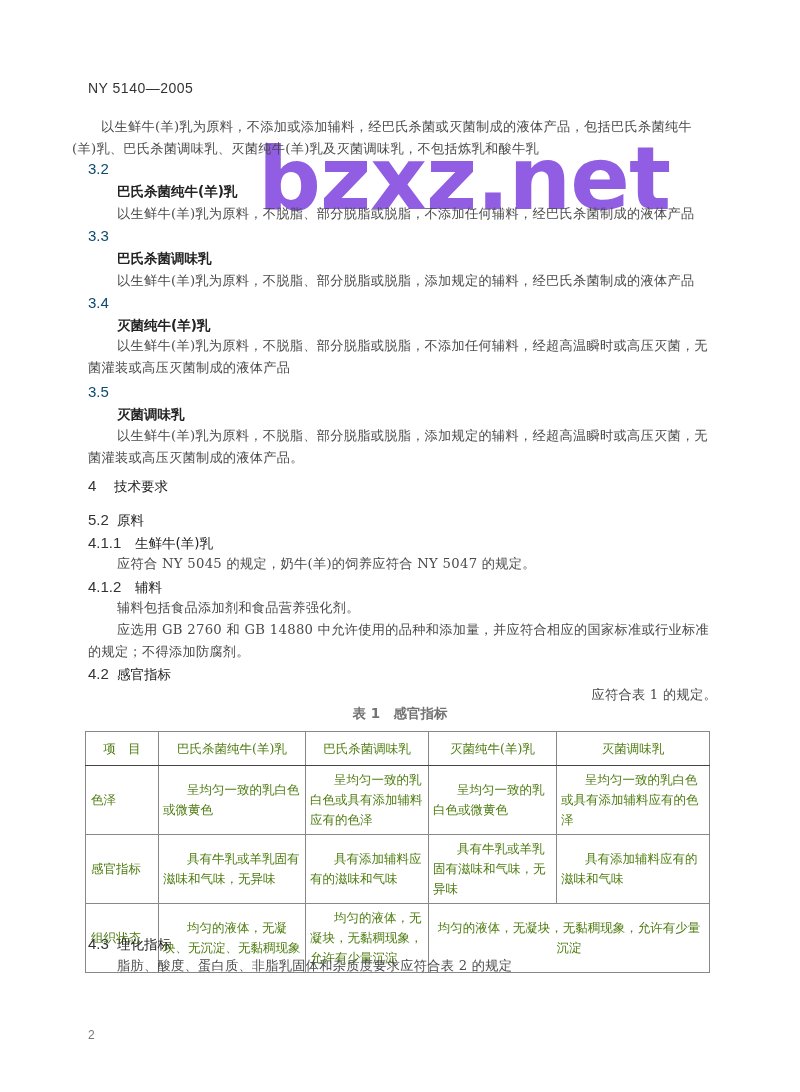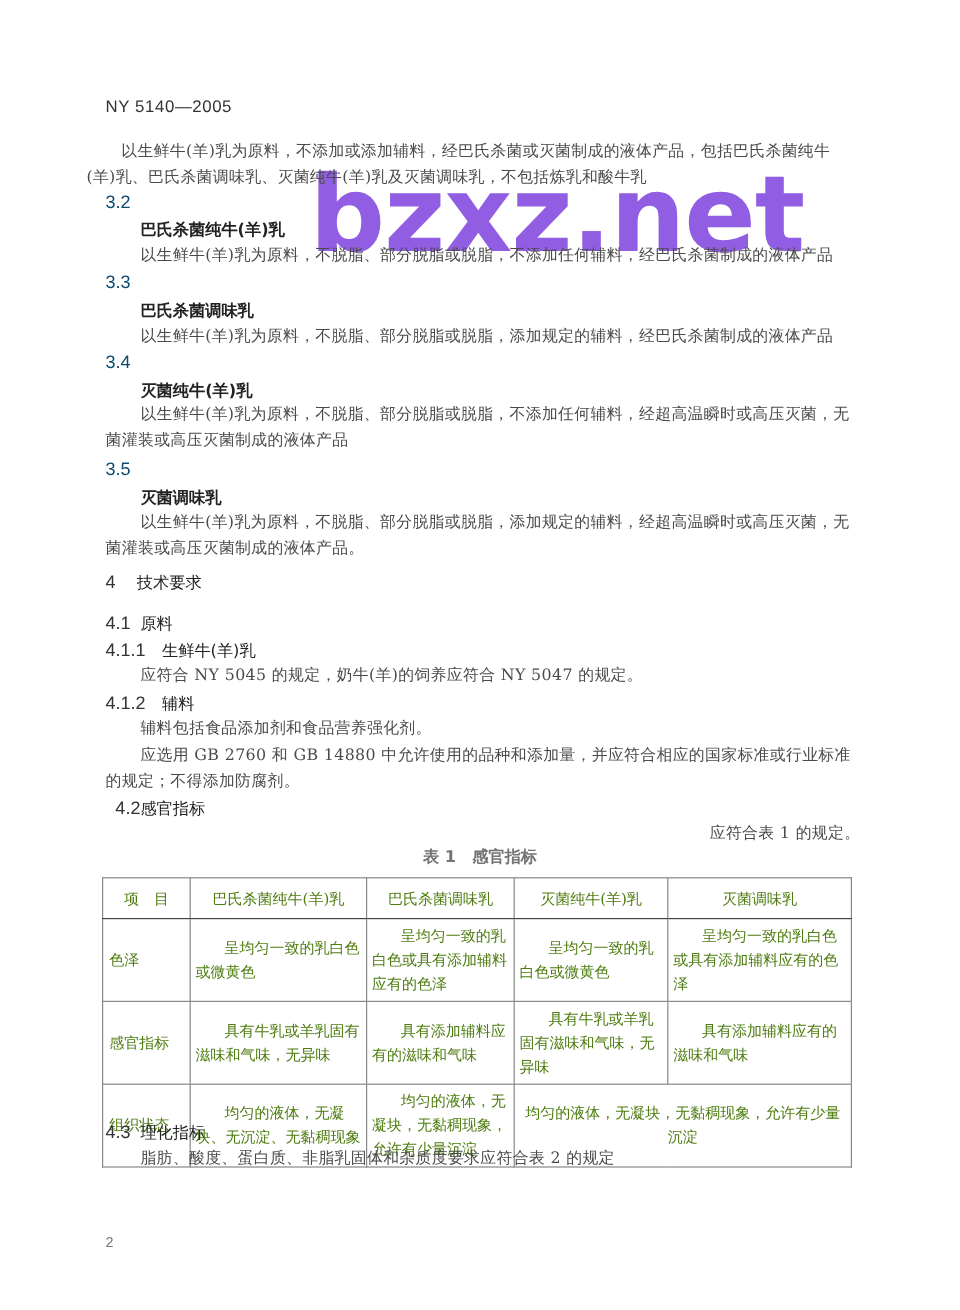--- a/index.html
+++ b/index.html
@@ -59,36 +59,36 @@
 
 <div class="abs num" style="left:88px; top:383px;">3.5</div>
 <div class="abs term" style="left:117px; top:406px;">灭菌调味乳</div>
 <div class="abs para indent" style="left:88px; top:425px; width:624px;">以生鲜牛(羊)乳为原料，不脱脂、部分脱脂或脱脂，添加规定的辅料，经超高温瞬时或高压灭菌，无菌灌装或高压灭菌制成的液体产品。</div>
 
 <div class="abs sec" style="left:88px; top:477px;">
   <span class="n" style="width:26px;">4</span><span class="t">技术要求</span>
 </div>
 
 <div class="abs sec" style="left:88px; top:511px;">
-  <span class="n" style="width:29px;">4.1</span><span class="t">原料</span>
+  <span class="n" style="width:29px;">5.2</span><span class="t">原料</span>
 </div>
 
 <div class="abs sec" style="left:88px; top:534px;">
   <span class="n" style="width:47px;">4.1.1</span><span class="t">生鲜牛(羊)乳</span>
 </div>
 <div class="abs para" style="left:117px; top:553px; width:600px;">应符合 NY 5045 的规定，奶牛(羊)的饲养应符合 NY 5047 的规定。</div>
 
 <div class="abs sec" style="left:88px; top:578px;">
   <span class="n" style="width:47px;">4.1.2</span><span class="t">辅料</span>
 </div>
 <div class="abs para" style="left:117px; top:597px; width:600px;">辅料包括食品添加剂和食品营养强化剂。</div>
 <div class="abs para indent" style="left:88px; top:619px; width:624px;">应选用 GB 2760 和 GB 14880 中允许使用的品种和添加量，并应符合相应的国家标准或行业标准的规定；不得添加防腐剂。</div>
 
 <div class="abs sec" style="left:88px; top:665px;">
-  <span class="n" style="width:29px;text-align:right;">4.2</span><span class="t">感官指标</span>
+  <span class="n" style="width:29px;">4.2</span><span class="t">感官指标</span>
 </div>
 <div class="abs para" style="left:117px; top:684px; width:600px;text-align:right;">应符合表 1 的规定。</div>
 
 <div class="abs tcap">表 1　感官指标</div>
 
 <table class="sens">
   <colgroup>
     <col style="width:73px">
       <col style="width:147px">
       <col style="width:123px">

